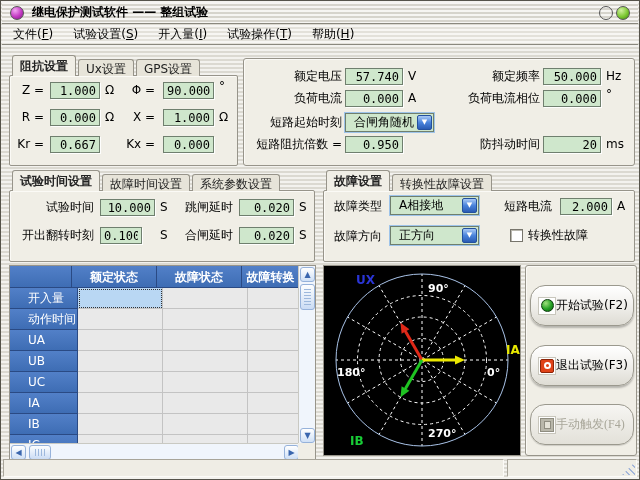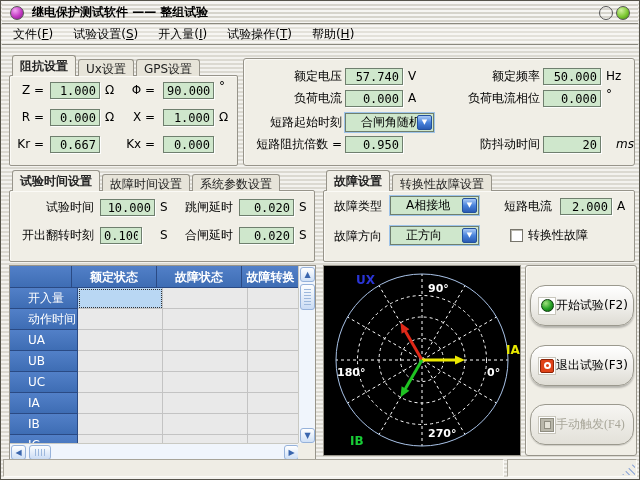--- a/index.html
+++ b/index.html
@@ -36,21 +36,21 @@
     border:1px solid #97948a; border-radius:2px; box-shadow:inset 1px 1px 0 #fbfaf6; }
 
   .f-label { position:absolute; font-size:12px; line-height:17px; color:#000; white-space:nowrap; }
   .r { text-align:right; }
   .num { position:absolute; height:17px; width:58px; background:#cfe7cc; border:1px solid #6f7f6e;
     box-shadow:1px 1px 0 rgba(255,255,255,.9); font:12px "DejaVu Sans Mono",monospace;
     text-align:right; padding:0 3px; color:#000; }
   .unit { position:absolute; font-size:12px; line-height:17px; color:#000; }
 
   .dropdown { position:absolute; height:19px; background:#cfe7cc; border:1px solid #6f7f6e;
-    box-shadow:0 0 0 1px #9ec4ea; font-size:12px; line-height:17px; padding:0 18px 0 15px; color:#000; white-space:nowrap; }
+    box-shadow:0 0 0 1px #9ec4ea; font-size:12px; line-height:17px; padding:0 18px 0 8px; color:#000; white-space:nowrap; }
   .dd-btn { position:absolute; right:1px; top:1px; bottom:1px; width:15px; border-radius:2px;
     background:linear-gradient(180deg,#a8c8f4 0%,#4a84dc 50%,#2a5cb4 100%); border:1px solid #23509e;
     color:#fff; font-size:7px; line-height:13px; text-align:center; }
 
   .checkbox { position:absolute; width:13px; height:13px; background:#fff; border:1px solid #77756c;
     box-shadow:inset 1px 1px 0 #b9b7ae; }
 
   
   .gridtable { position:absolute; left:8px; top:264px; width:307px; height:196px;
     background:#f0eee6; border:1px solid #97948a; }
@@ -176,21 +176,21 @@
     <span class="f-label r" style="left:2px;top:55px;width:96px;">短路起始时刻</span>
     <div class="dropdown" style="left:101px;top:54px;width:89px;">
       <span>合闸角随机</span>
       <span class="dd-btn">▼</span>
     </div>
 
     <span class="f-label r" style="left:2px;top:77px;width:96px;">短路阻抗倍数 =</span>
     <input class="num" style="left: 101px; top: 77px;" value="0.950">
     <span class="f-label r" style="left:190px;top:77px;width:106px;">防抖动时间</span>
     <input class="num" style="left: 299px; top: 77px;" value="20">
-    <span class="unit" style="left:372px;top:77px;font-style:italic;">ms</span>
+    <span class="unit" style="left:362px;top:77px;">ms</span>
   </div>
 
   <div class="tabwrap" style="left:8px;top:170px;width:306px;height:91px;">
     <div class="tabs">
       <div class="tab active">试验时间设置</div>
       <div class="tab">故障时间设置</div>
       <div class="tab">系统参数设置</div>
     </div>
     <div class="tabbody">
       <span class="f-label r" style="left:2px;top:8px;width:82px;font-family:Liberation Serif, serif;">试验时间</span>

